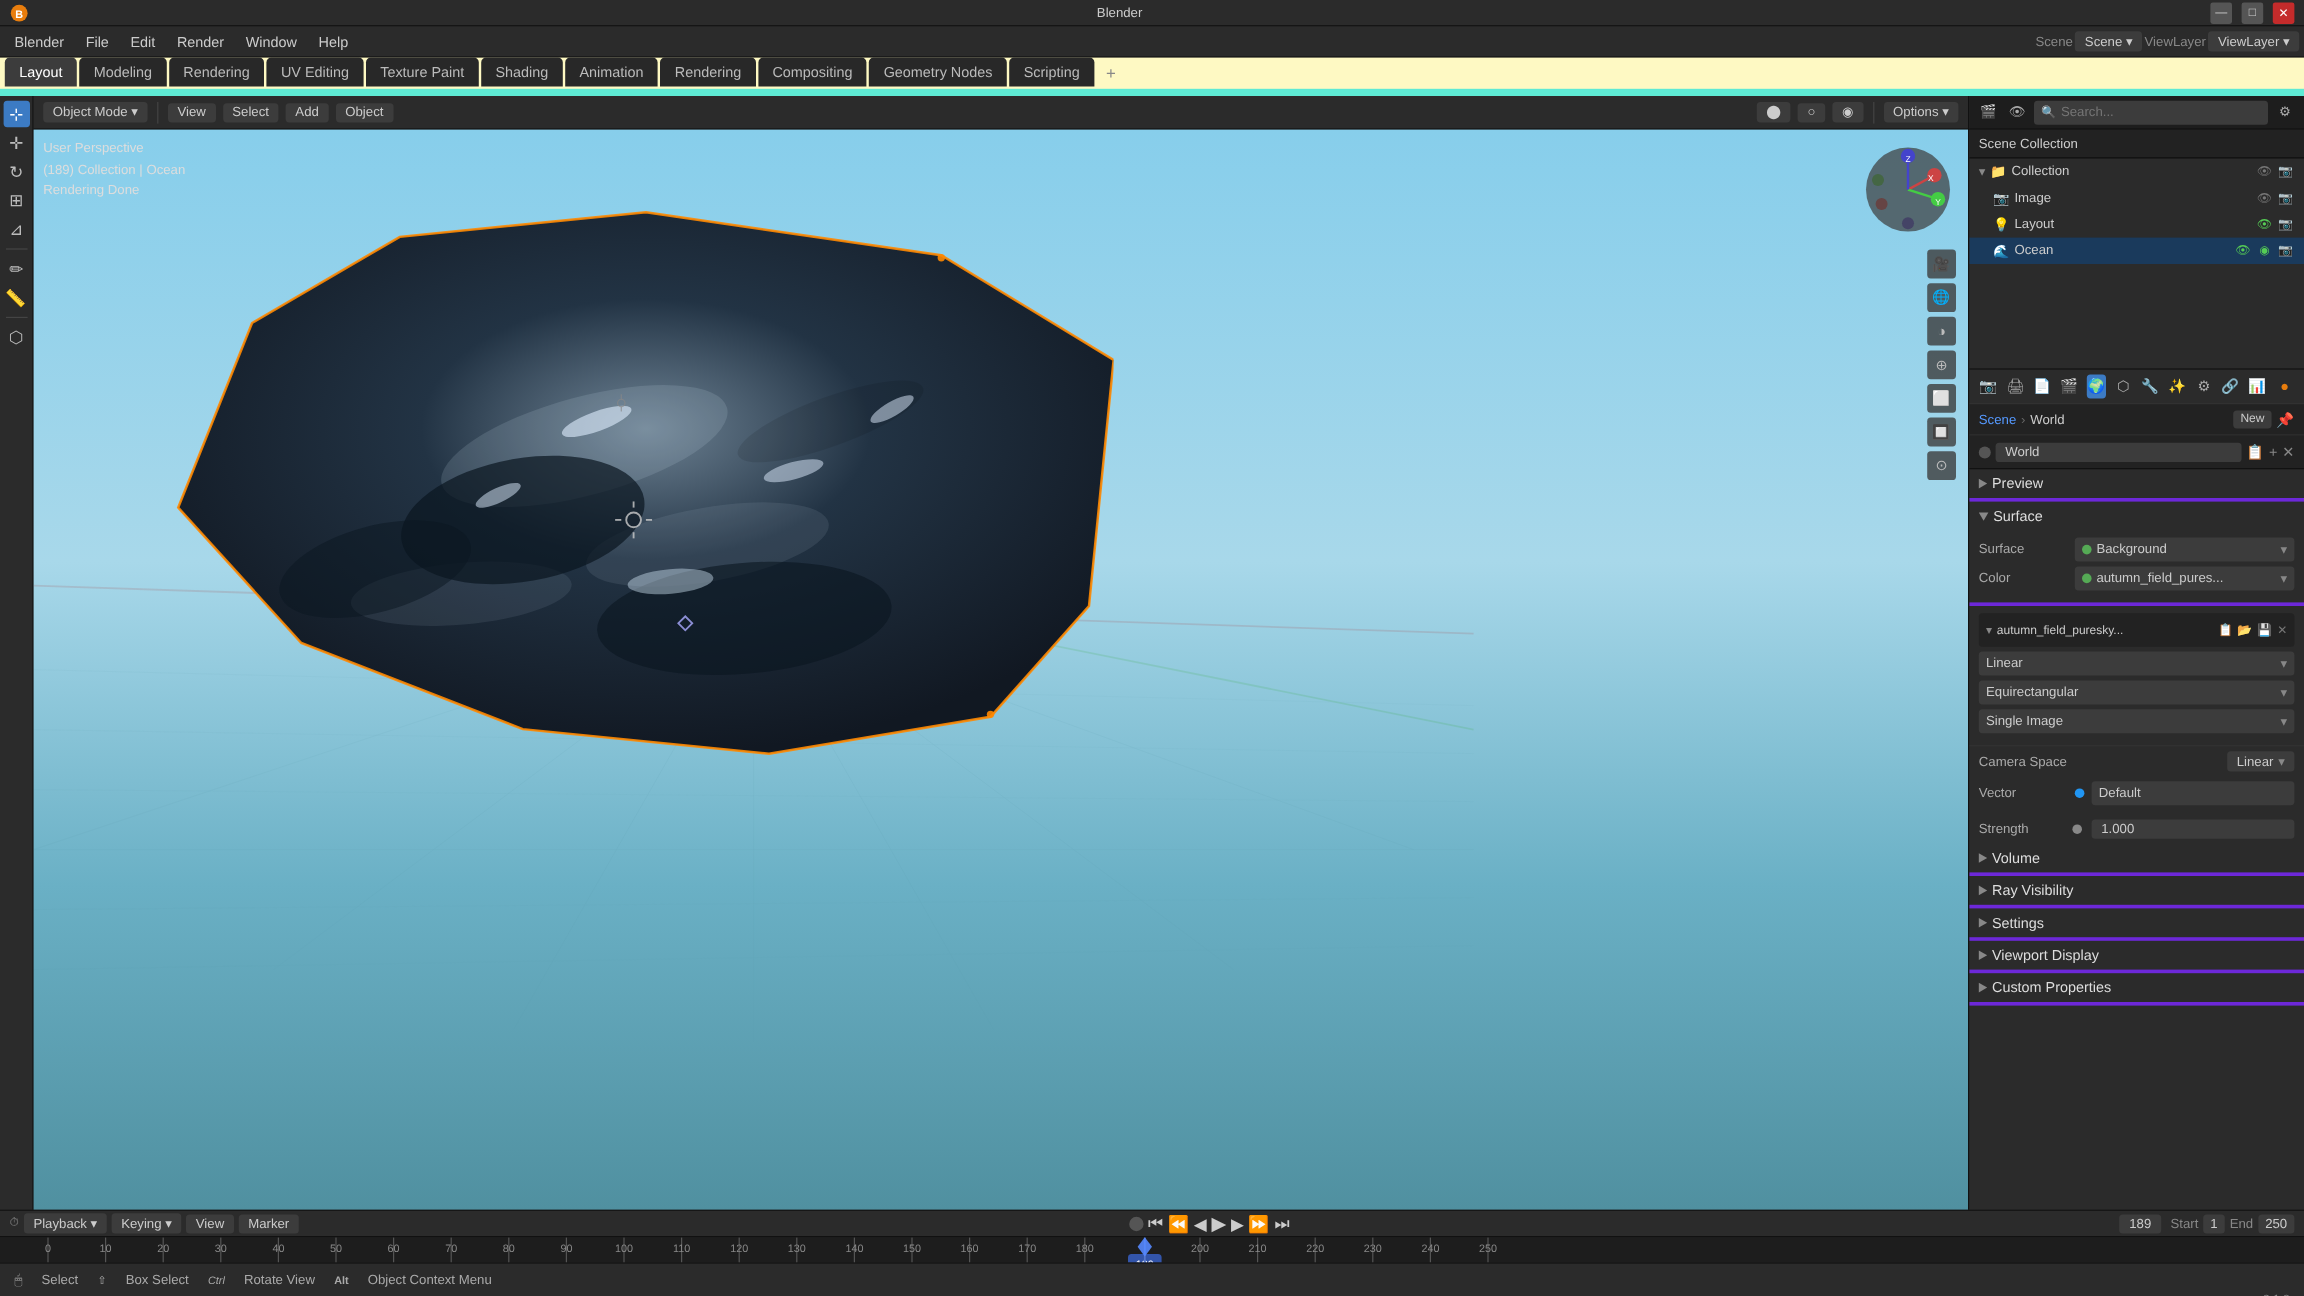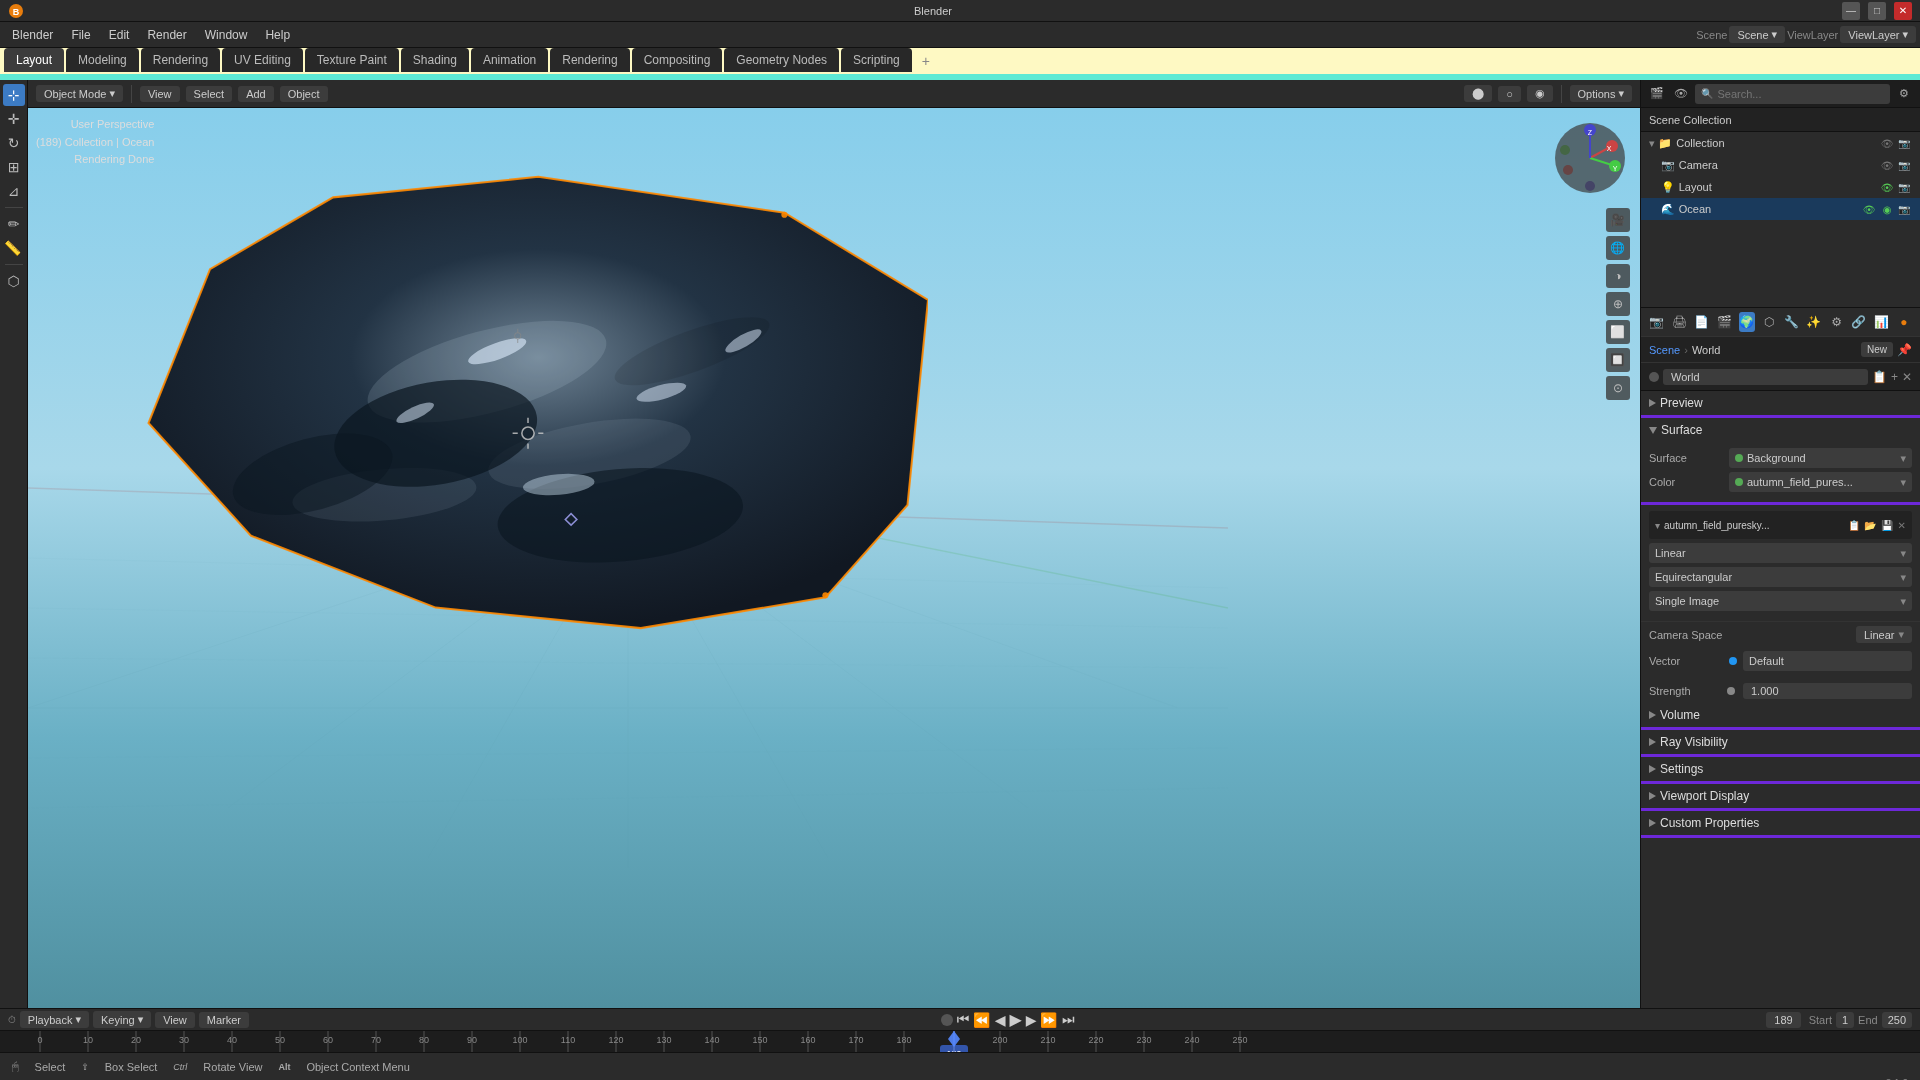--- a/index.html
+++ b/index.html
@@ -28,21 +28,21 @@
     .tool-btn:hover, .tool-btn.active { background: #3c7bc4; color: #fff; }
     .tool-separator { width: 18px; height: 1px; background: #444; margin: 3px 0; }
 
     
     #viewport-wrapper { flex: 1; display: flex; flex-direction: column; }
     #viewport-header { height: 28px; background: #2b2b2b; display: flex; align-items: center; padding: 0 8px; gap: 6px; border-bottom: 1px solid #111; }
     .vp-btn { padding: 2px 8px; border-radius: 3px; background: #3c3c3c; color: #ccc; font-size: 11px; cursor: pointer; display: flex; align-items: center; gap: 3px; }
     .vp-sep { width: 1px; height: 18px; background: #444; margin: 0 2px; }
 
     
-    #viewport { flex: 1; position: relative; overflow: hidden; background: linear-gradient(180deg, #87CEEB 0%, #a8d8ea 40%, #6ab0c5 70%, #5090a0 100%); text-align: right; }
+    #viewport { flex: 1; position: relative; overflow: hidden; background: linear-gradient(180deg, #87CEEB 0%, #a8d8ea 40%, #6ab0c5 70%, #5090a0 100%); }
 
     
     #ocean-mesh { position: absolute; top: 60px; left: 100px; width: 780px; height: 500px; }
 
     
     #vp-info { position: absolute; top: 8px; left: 8px; font-size: 11px; color: #ddd; line-height: 1.6; }
 
     
     #grid-overlay { position: absolute; inset: 0; opacity: 0.3; }
 
@@ -355,21 +355,21 @@
         <span>📁</span>
         <span>Collection</span>
         <div class="item-icons">
           <div class="iico">👁</div>
           <div class="iico">📷</div>
         </div>
       </div>
 
       <div class="outliner-item" style="padding-left:20px;">
         <span>📷</span>
-        <span>Camera</span>
+        <span>Image</span>
         <div class="item-icons">
           <div class="iico">👁</div>
           <div class="iico">📷</div>
         </div>
       </div>
 
       <div class="outliner-item" style="padding-left:20px;">
         <span style="color:#eebb44;">💡</span>
         <span>Layout</span>
         <div class="item-icons">

